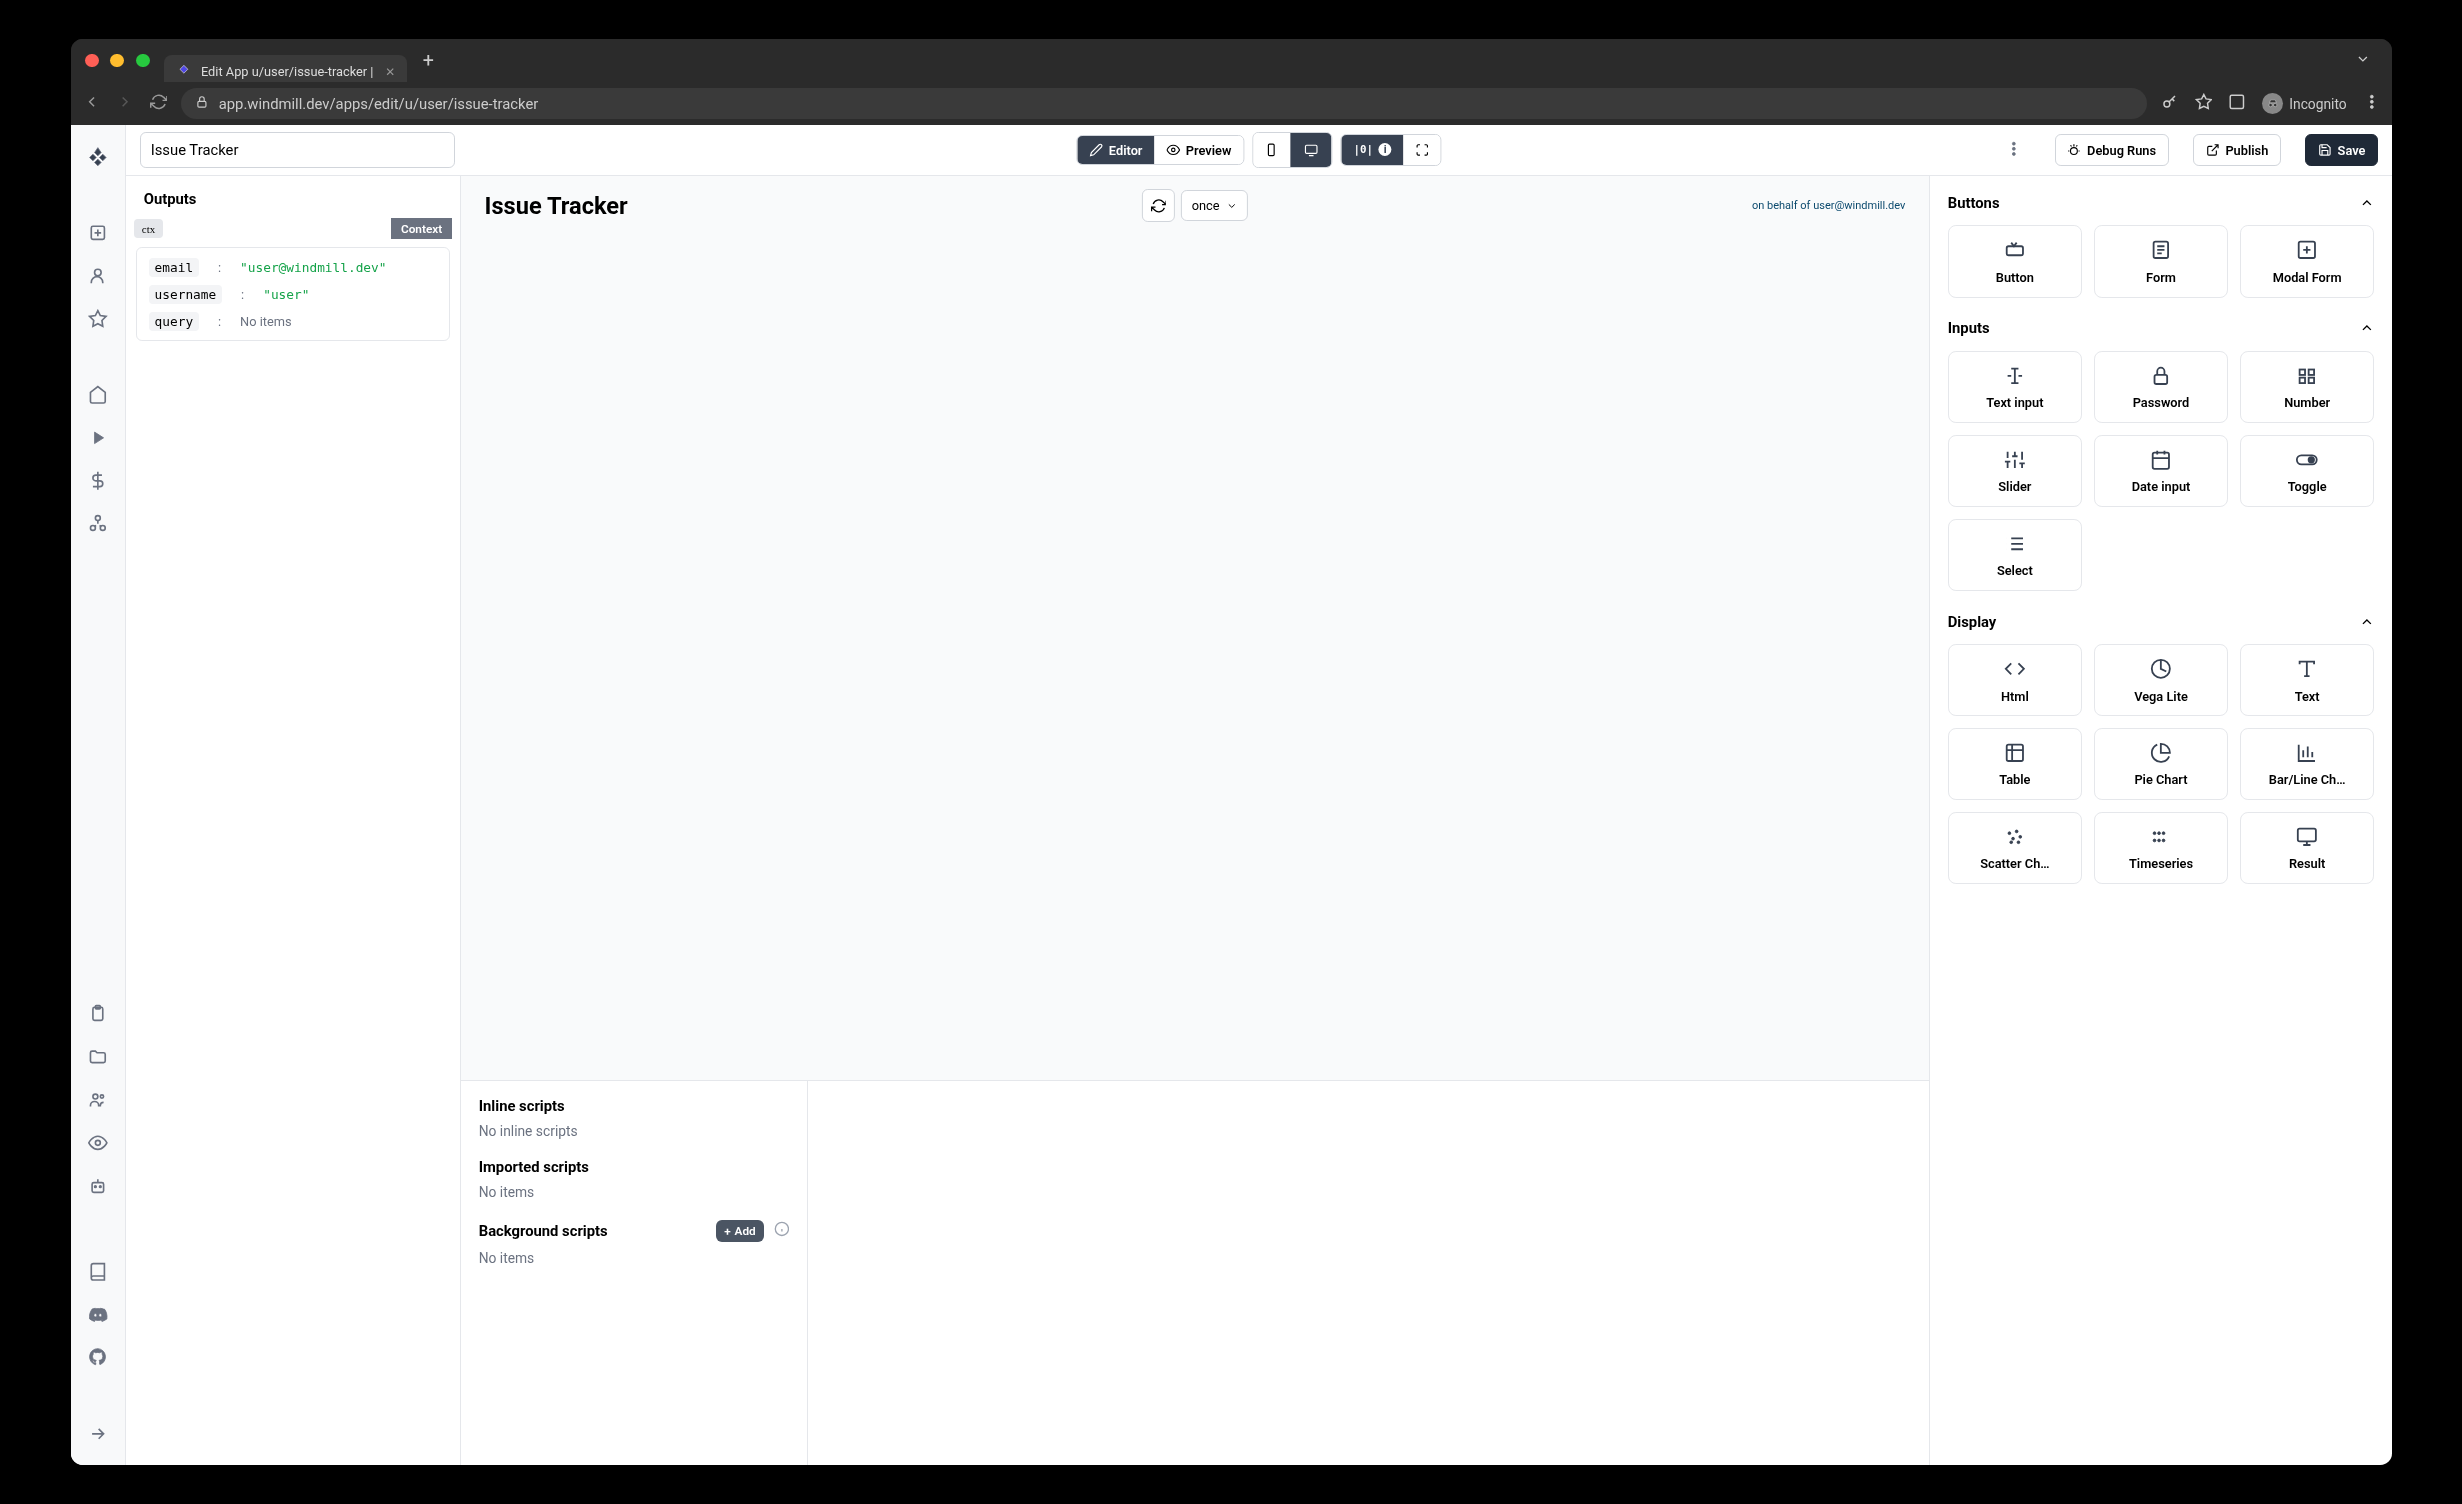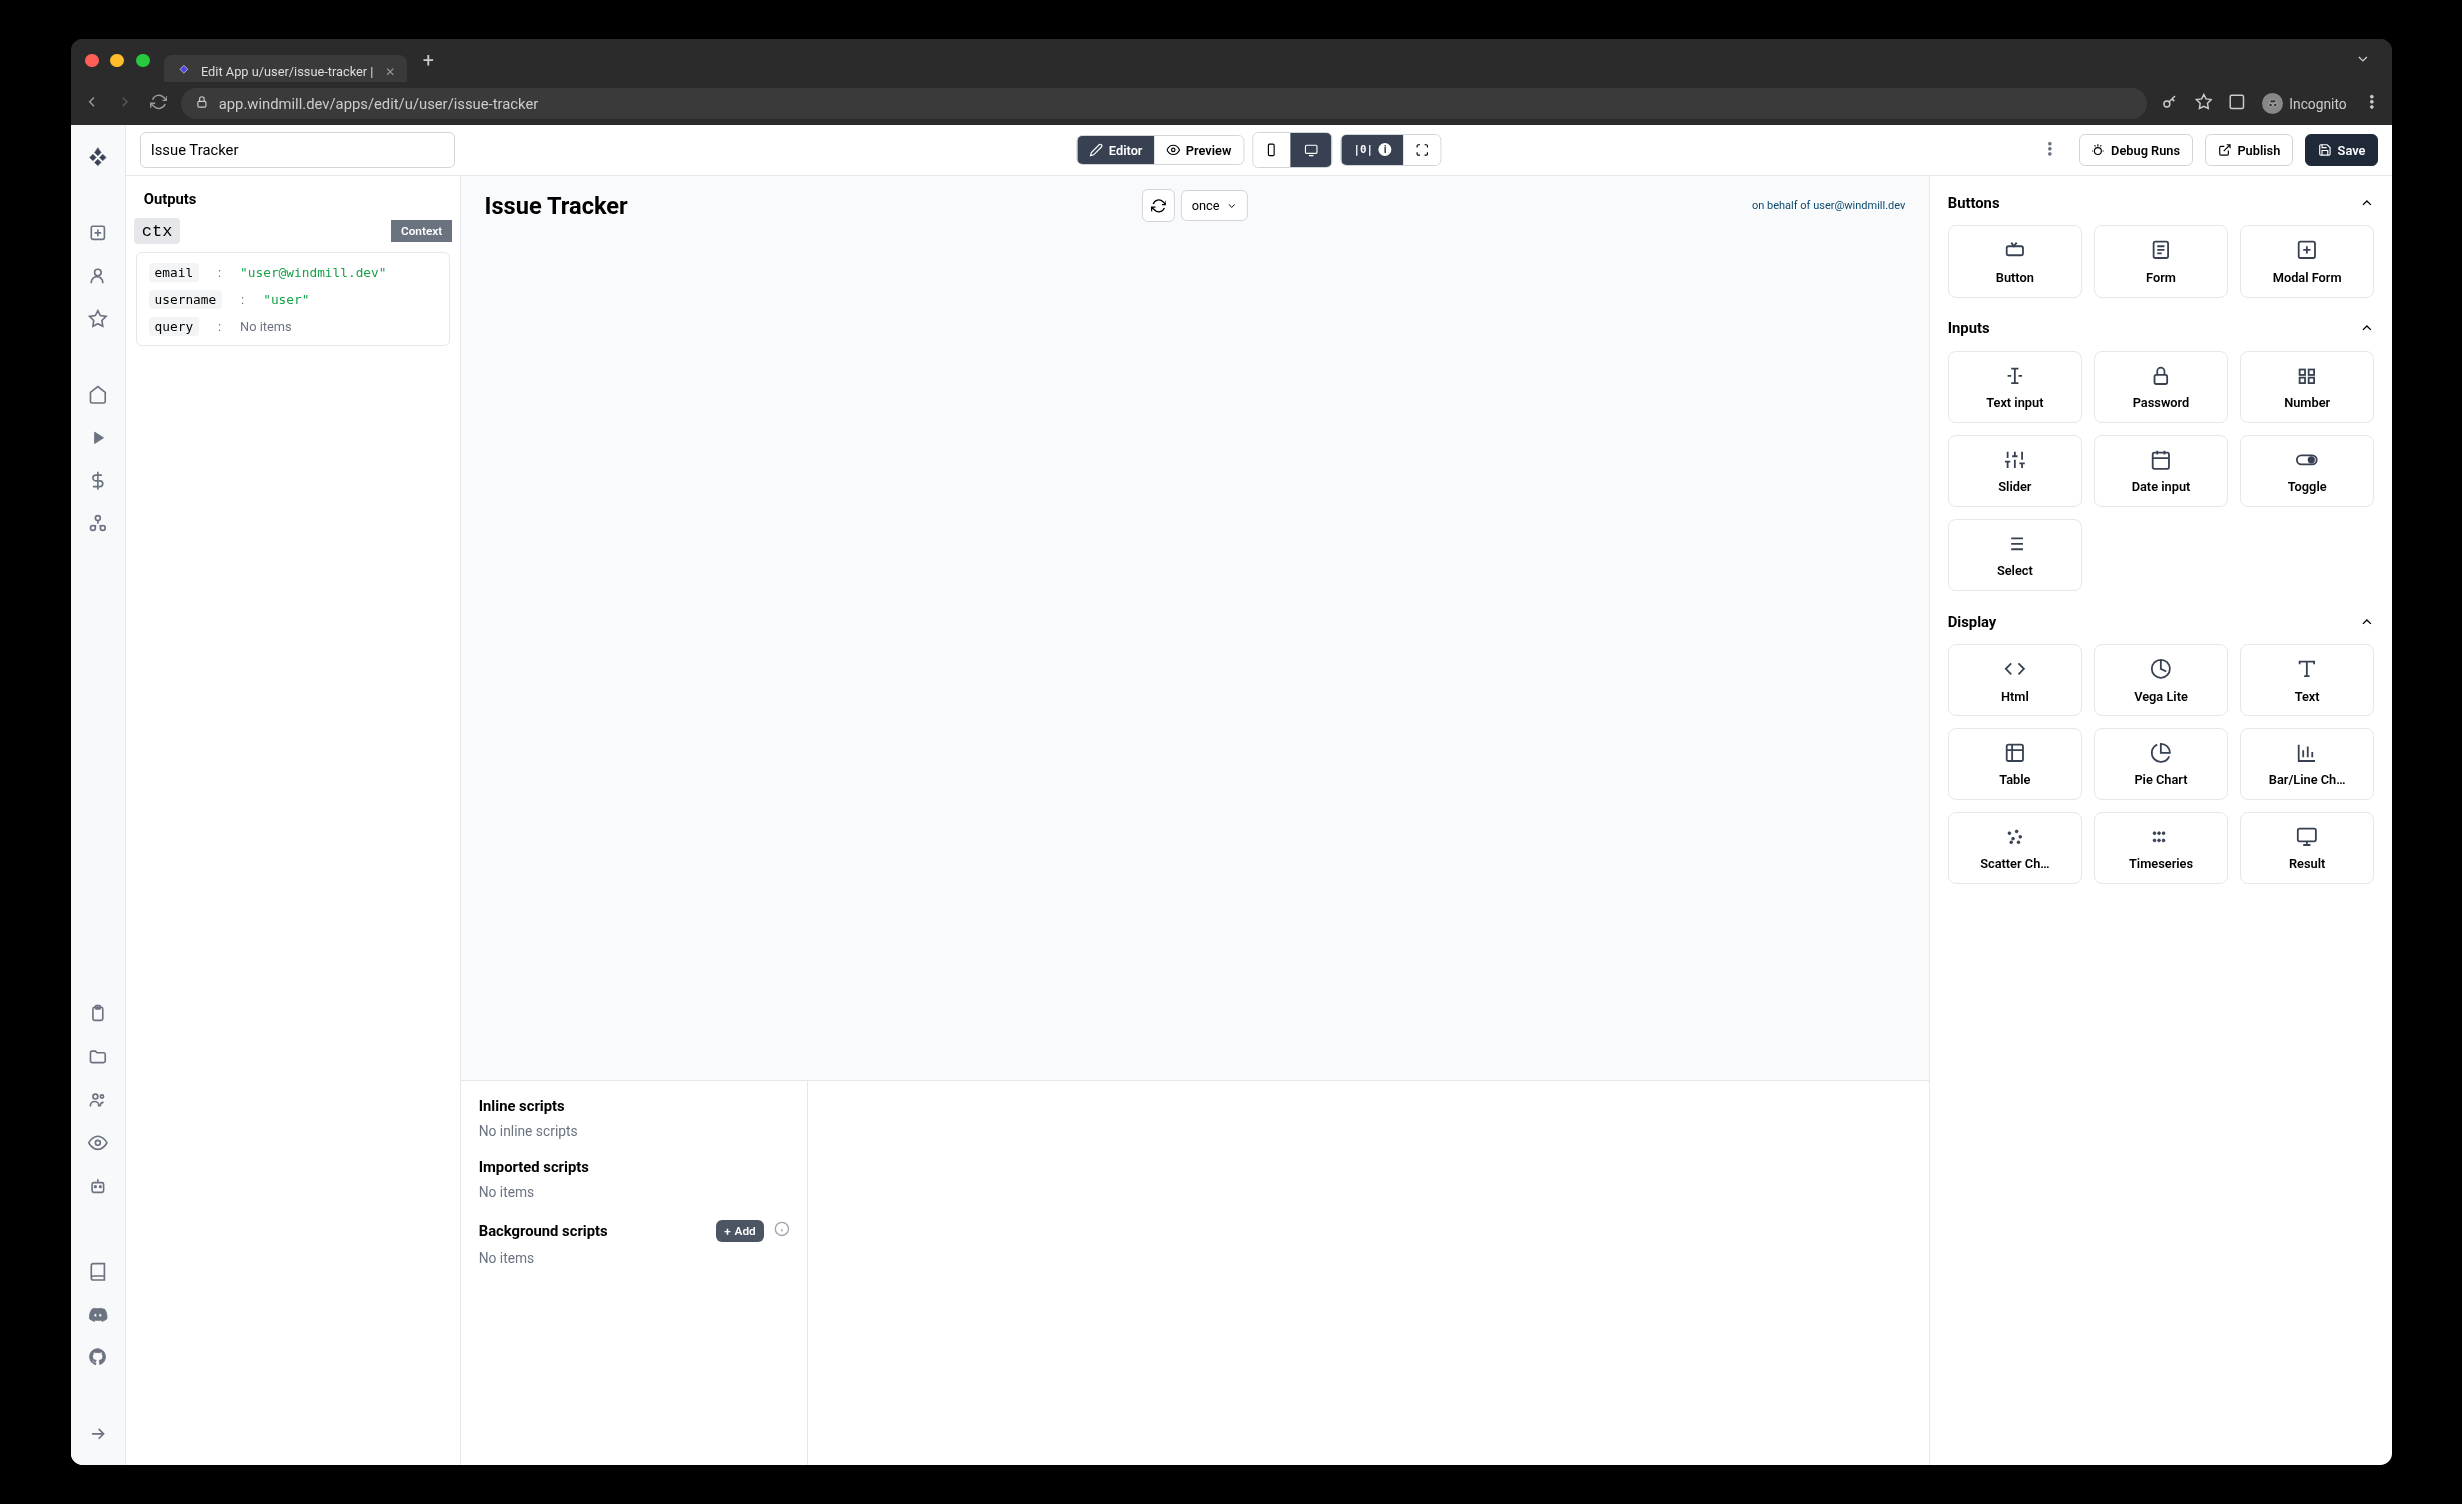--- a/index.html
+++ b/index.html
@@ -207,21 +207,21 @@
       color: #374151;
       border-radius: 7.9px;
       padding: 0 4.9px;
       font-size: 10.8px;
       font-weight: 700;
     }
     .toolbar-right {
       margin-left: auto;
       display: flex;
       align-items: center;
-      gap: 12px;
+      gap: 24px;
       justify-content: flex-end;
     }
     .btn {
       padding: 7.9px 11.8px;
       border: 1px solid #d1d5db;
       border-radius: 5.9px;
       background: #fff;
       font-size: 12.8px;
       font-weight: 600;
       cursor: pointer;
@@ -260,22 +260,22 @@
     .ctx-pill-row {
       display: flex;
       align-items: center;
       padding: 0 7.9px;
       gap: 3.9px;
     }
     .ctx-pill {
       background: #e5e7eb;
       padding: 3.9px 7.9px;
       border-radius: 3.9px;
-      font-size: 17px;
-      font-family: Liberation Mono, monospace;
+      font-size: 11px;
+      font-family: Liberation Serif, serif;
     }
     .context-badge {
       margin-left: auto;
       background: #6b7280;
       color: #fff;
       padding: 3.9px 9.9px;
       font-size: 11.8px;
       font-weight: 600;
     }
     .ctx-box {

